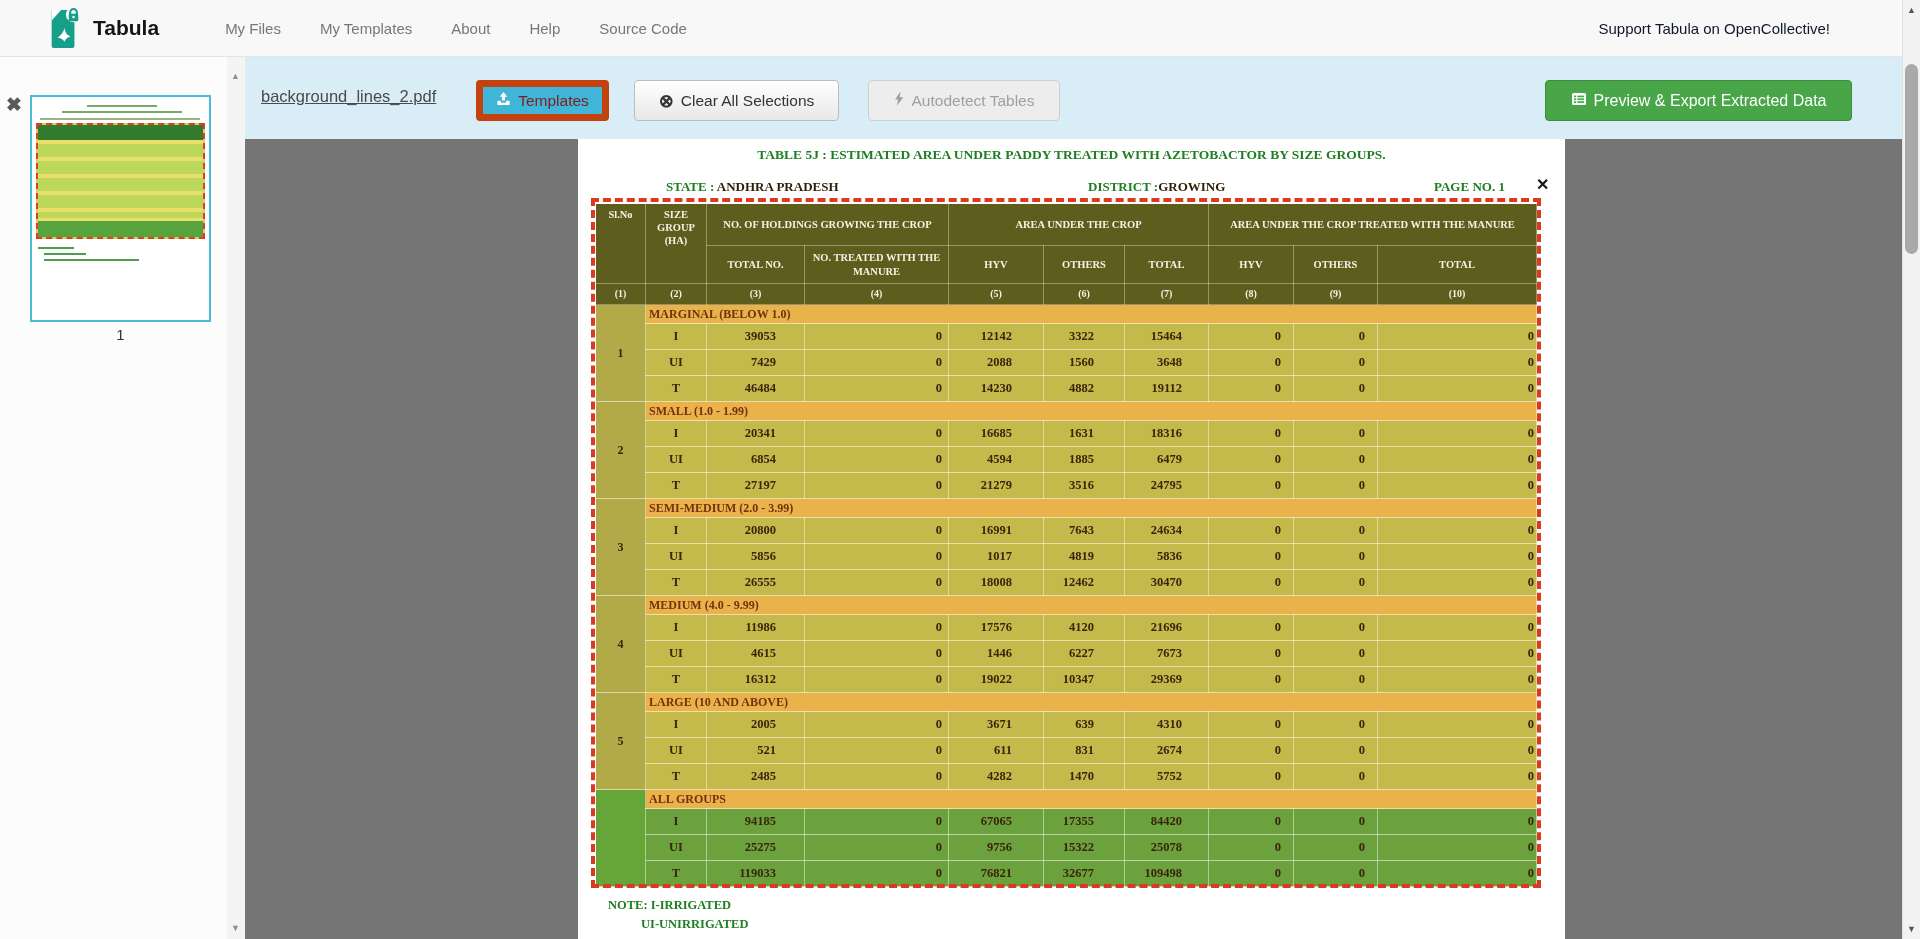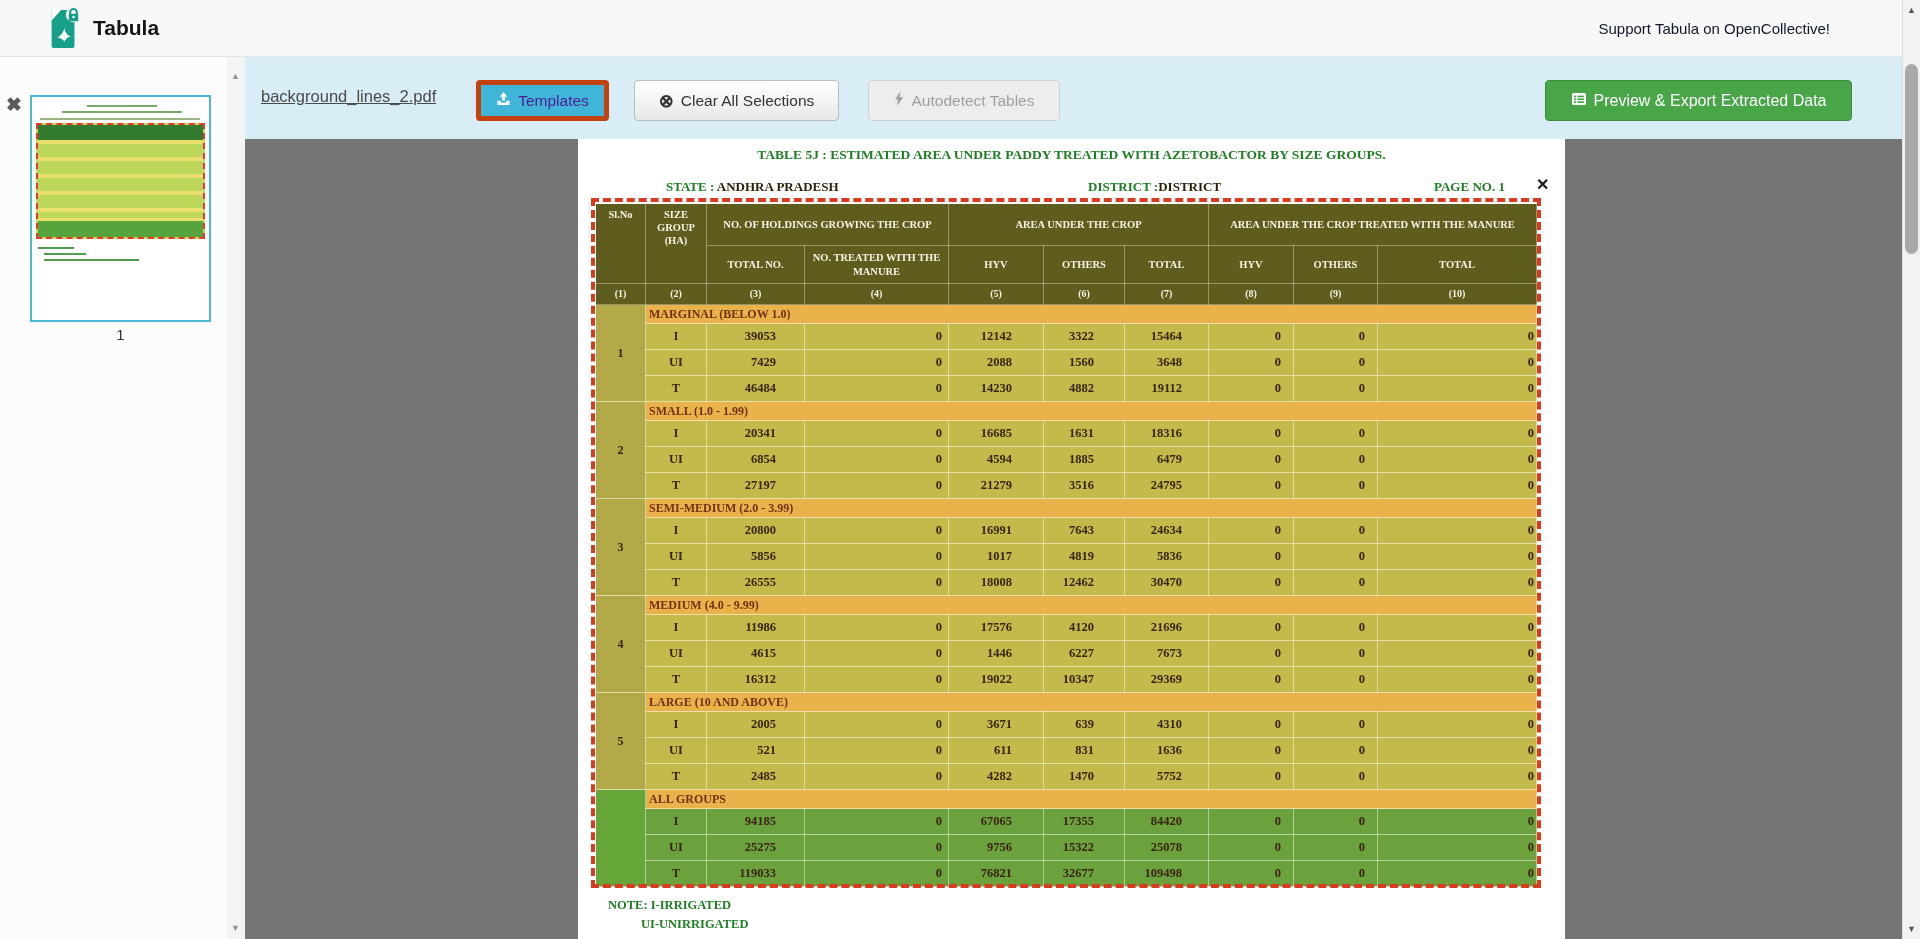--- a/index.html
+++ b/index.html
@@ -12,21 +12,21 @@
   .logo{width:38px;height:44px;display:inline-block;}
   .brand{font-size:21px;font-weight:bold;color:#151515;margin-left:10px;}
   .menu{display:flex;gap:39px;margin-left:66px;}
   .menu span{font-size:15px;color:#777;cursor:pointer;}
   .support{position:absolute;right:72px;font-size:15px;color:#0f172a;cursor:pointer;text-decoration:none;text-align:right;}
 
   
   .toolbar{position:absolute;left:245px;top:57px;right:18px;height:82px;background:#d9edf7;}
   .filename{position:absolute;left:16px;top:30px;font-size:16.5px;color:#4a4a4a;text-decoration:underline;}
   .btn{position:absolute;top:23px;height:41px;border-radius:4px;font-size:15.5px;display:inline-flex;align-items:center;justify-content:center;gap:7px;cursor:pointer;font-family:"Liberation Sans",sans-serif;}
-  .btn-info{left:231px;width:133px;background:#41b5d8;border:5px solid #c2410c;color:#4c1d95;}
+  .btn-info{left:231px;width:133px;background:#41b5d8;border:7px solid #c2410c;color:#7f1d1d;}
   .btn-default{background:linear-gradient(#ffffff,#e8e8e8);border:1px solid #bdbdbd;color:#333;}
   .btn-clear{left:389px;width:205px;}
   .btn-disabled{left:623px;width:192px;background:#ededed;border:1px solid #cfcfcf;color:#9f9f9f;cursor:default;}
   .btn-success{left:1300px;width:307px;background:#48a648;border:1px solid #3d8b3d;color:#fff;font-size:16px;}
   .ico-x{font-size:18px;line-height:1;font-weight:bold;}
 
   
   .sidebar{position:absolute;left:0;top:57px;width:245px;height:882px;background:#fcfcfc;}
   .thumb-close{position:absolute;left:6px;top:38px;font-size:19px;font-weight:bold;color:#5a5a5a;cursor:pointer;line-height:1;}
   .thumbnail{position:absolute;left:30px;top:38px;width:181px;height:227px;background:#fff;border:2px solid #4cb9d8;cursor:pointer;}
@@ -107,20 +107,27 @@
         <path d="M7 4 L17 4 L7 15 Z" fill="#ffffff"></path>
         <path d="M13 33c3-1.2 6.5-5.5 7.5-10 .3 3.8 2.8 8 6.5 9-3.6 1-5.6 2.8-6.6 5.6-1-2.7-3.7-4-7.4-4.6z" fill="#ffffff"></path>
         <circle cx="30" cy="9" r="8" fill="#f8f8f8"></circle>
         <path d="M26.5 9 v-2.5 a3.5 3.5 0 0 1 7 0 V9" fill="none" stroke="#17a089" stroke-width="2.2"></path>
         <rect x="25" y="8" width="10" height="8" rx="1.4" fill="#17a089"></rect>
         <circle cx="30" cy="11.5" r="1.3" fill="#ffffff"></circle>
       </svg>
     </span>
     <span class="brand">Tabula</span>
   </div>
+  <nav class="menu">
+    <span>My Files</span>
+    <span>My Templates</span>
+    <span>About</span>
+    <span>Help</span>
+    <span>Source Code</span>
+  </nav>
   <a class="support">Support Tabula on OpenCollective!</a>
 </div>
 
 <div class="toolbar">
   <span class="filename">background_lines_2.pdf</span>
   <button class="btn btn-info">
     <span>
       <svg viewBox="0 0 16 16" width="15" height="15">
         <path d="M8 1 L12 6 H9.6 V10 H6.4 V6 H4 Z" fill="#fff"></path>
         <path d="M1.5 10.5 h3.2 l1 2 h4.6 l1-2 h3.2 V15 H1.5 Z" fill="#fff"></path>
@@ -176,21 +183,21 @@
     <span class="up">▲</span>
     <span class="down">▼</span>
   </div>
 </div>
 
 <div class="viewer">
   <div class="page">
     <div class="doc-title">TABLE 5J : ESTIMATED AREA UNDER PADDY TREATED WITH AZETOBACTOR BY SIZE GROUPS.</div>
     <div class="meta">
       <span class="m-state"><span class="lab">STATE :</span> <span class="val">ANDHRA PRADESH</span></span>
-      <span class="m-district"><span class="lab">DISTRICT :</span><span class="val">DISTRICT</span></span>
+      <span class="m-district"><span class="lab">DISTRICT :</span><span class="val">GROWING</span></span>
       <span class="m-page">PAGE NO. 1</span>
     </div>
     <span class="sel-close">✕</span>
 
     <div class="tbl-wrap">
       <table class="datatable" id="data-table">
           <colgroup>
             <col style="width: 50px;">
             <col style="width: 61px;">
             <col style="width: 98px;">
@@ -396,21 +403,21 @@
               <td class="num">0</td>
               <td class="num">0</td>
               <td class="num">0</td>
             </tr>
             <tr class="dr">
               <td class="lbl">UI</td>
               <td class="num">521</td>
               <td class="num">0</td>
               <td class="num">611</td>
               <td class="num">831</td>
-              <td class="num">1636</td>
+              <td class="num">2674</td>
               <td class="num">0</td>
               <td class="num">0</td>
               <td class="num">0</td>
             </tr>
             <tr class="dr">
               <td class="lbl">T</td>
               <td class="num">2485</td>
               <td class="num">0</td>
               <td class="num">4282</td>
               <td class="num">1470</td>

